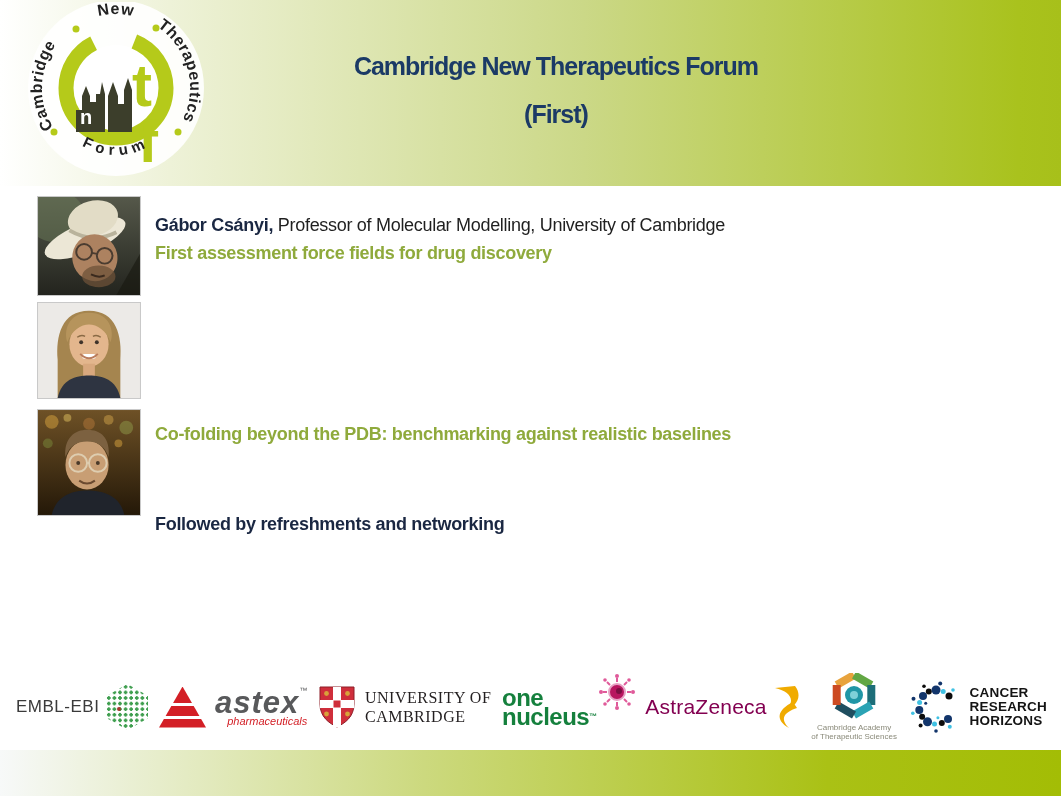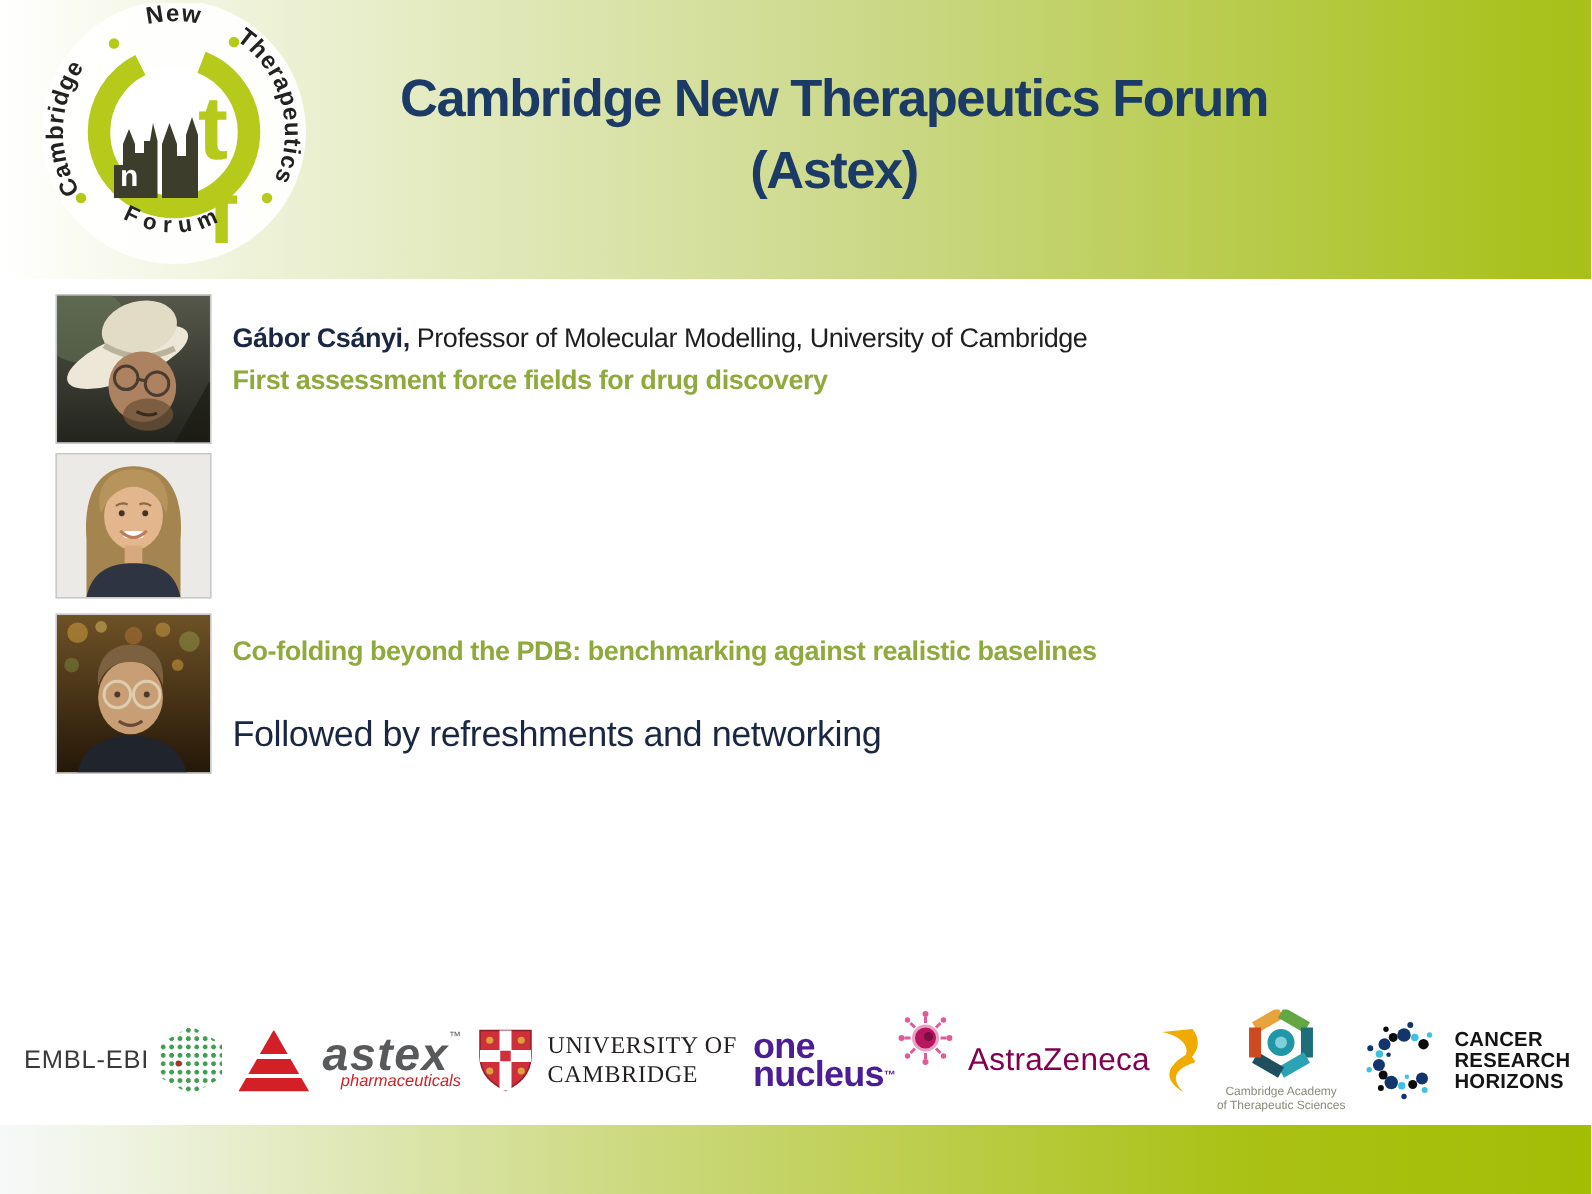--- a/index.html
+++ b/index.html
@@ -4,34 +4,34 @@
 <style>
   html,body{margin:0;padding:0;background:#fff;}
   .page{position:relative;width:1061px;height:796px;background:#ffffff;overflow:hidden;
         font-family:"Liberation Sans",sans-serif;}
 
   
   .header-band{position:absolute;left:0;top:0;right:0;height:186px;
     background:linear-gradient(90deg,#ffffff 0%,#eef2d8 16%,#cbd887 55%,#a9c21d 96%,#a7c01a 100%);}
   .camntf-logo{position:absolute;left:26px;top:2px;width:180px;height:180px;}
   .title-block{position:absolute;left:51px;right:0;top:42px;text-align:center;
-    color:#1b3a66;font-weight:bold;font-size:35px;line-height:48px;letter-spacing:-1px;}
+    color:#1b3a66;font-weight:bold;font-size:25px;line-height:48px;letter-spacing:-1px;}
 
   
   .speaker-photo{position:absolute;left:37px;width:104px;border:1px solid #c9c9c9;box-sizing:border-box;background:#ddd;}
   .speaker-photo svg{display:block;width:100%;height:100%;}
   .ph1{top:196px;height:100px;}
   .ph2{top:302px;height:97px;}
   .ph3{top:409px;height:107px;}
   .speaker-text{position:absolute;left:155px;font-size:18px;letter-spacing:-0.3px;color:#1f1f1f;}
   .st1{top:214px;} .st2{top:312px;} .st3{top:418px;}
   .speaker-line1{line-height:23px;}
   .speaker-name{font-weight:bold;color:#1a2742;}
   .speaker-talk{line-height:23px;margin-top:5px;font-weight:bold;color:#8faa3c;}
-  .closing-note{position:absolute;left:155px;top:476px;font-size:24px;font-weight:normal;color:#1a2742;letter-spacing:-0.3px;}
+  .closing-note{position:absolute;left:155px;top:514px;font-size:18px;font-weight:bold;color:#1a2742;letter-spacing:-0.3px;}
 
   
   .logos-row{position:absolute;left:16px;right:14px;top:666px;height:82px;
     display:flex;align-items:center;justify-content:space-between;}
   .logo-item{display:flex;align-items:center;}
 
   .ebi-label{font-size:17px;color:#3a3a3a;letter-spacing:0.5px;margin-right:7px;}
   .ebi-hex{position:relative;width:42px;height:46px;
     background:radial-gradient(#3f9e4f 1.6px,transparent 1.7px);background-size:5.6px 5.6px;
     clip-path:polygon(50% 0,100% 26%,100% 74%,50% 100%,0 74%,0 26%);}
@@ -41,21 +41,21 @@
     background:linear-gradient(180deg,#d31f26 0 16px,#ffffff 16px 19px,#d31f26 19px 29px,#ffffff 29px 32px,#d31f26 32px 41px);
     clip-path:polygon(50% 0,100% 100%,0 100%);}
   .astex-text{text-align:right;line-height:1;}
   .astex-word{font-size:31px;font-style:italic;font-weight:600;color:#58595b;letter-spacing:1px;}
   .astex-tm{font-size:8px;color:#58595b;vertical-align:top;}
   .astex-sub{font-size:11px;font-style:italic;color:#d31f26;margin-top:-2px;}
 
   .uoc-shield{width:38px;height:44px;margin-right:9px;}
   .uoc-text{font-family:"Liberation Serif",serif;color:#231f20;font-size:16px;line-height:19px;letter-spacing:0.5px;}
 
-  .on-text{font-size:24px;font-weight:800;color:#4c1d95;line-height:19px;letter-spacing:-0.5px;position:relative;}
+  .on-text{font-size:24px;font-weight:800;color:#15803d;line-height:19px;letter-spacing:-0.5px;position:relative;}
   .on-tm{font-size:8px;vertical-align:top;}
   .on-burst{position:relative;width:44px;height:40px;margin-left:-6px;margin-top:-26px;}
 
   .bab-col{display:flex;flex-direction:column;align-items:center;}
   .bab-text1{font-size:13px;font-weight:bold;color:#1c2b4a;line-height:13px;}
   .bab-text2{font-size:12px;color:#1c2b4a;line-height:13px;}
 
   .az-word{font-size:21px;color:#830051;font-weight:500;letter-spacing:0.2px;}
   .az-icon{width:32px;height:46px;margin-left:2px;}
 
@@ -106,21 +106,21 @@
       <g fill="#b5ca1a">
         <circle cx="50" cy="27" r="3.5"></circle>
           <circle cx="130" cy="26" r="3.5"></circle>
         <circle cx="152" cy="130" r="3.5"></circle>
           <circle cx="28" cy="130" r="3.5"></circle>
       </g>
     </svg>
 
     <div class="title-block">
       <div>Cambridge New Therapeutics Forum</div>
-      <div>(Astex)</div>
+      <div>(First)</div>
     </div>
   </div>
 
   <div class="speaker-photo ph1">
     <svg viewBox="0 0 104 100">
       <defs>
           <linearGradient id="p1bg" x1="0" y1="0" x2="0" y2="1">
         <stop offset="0" stop-color="#55584a"></stop>
             <stop offset="1" stop-color="#23241e"></stop>
           </linearGradient>

